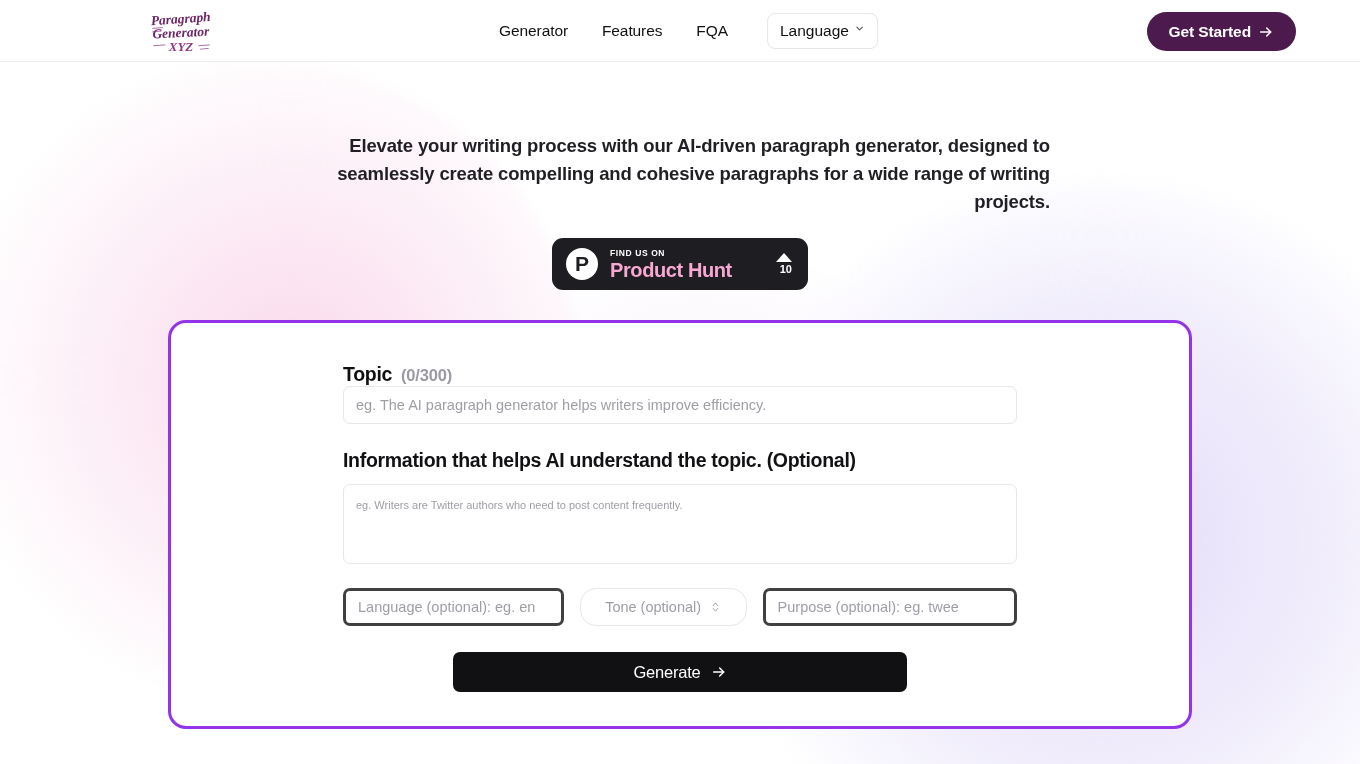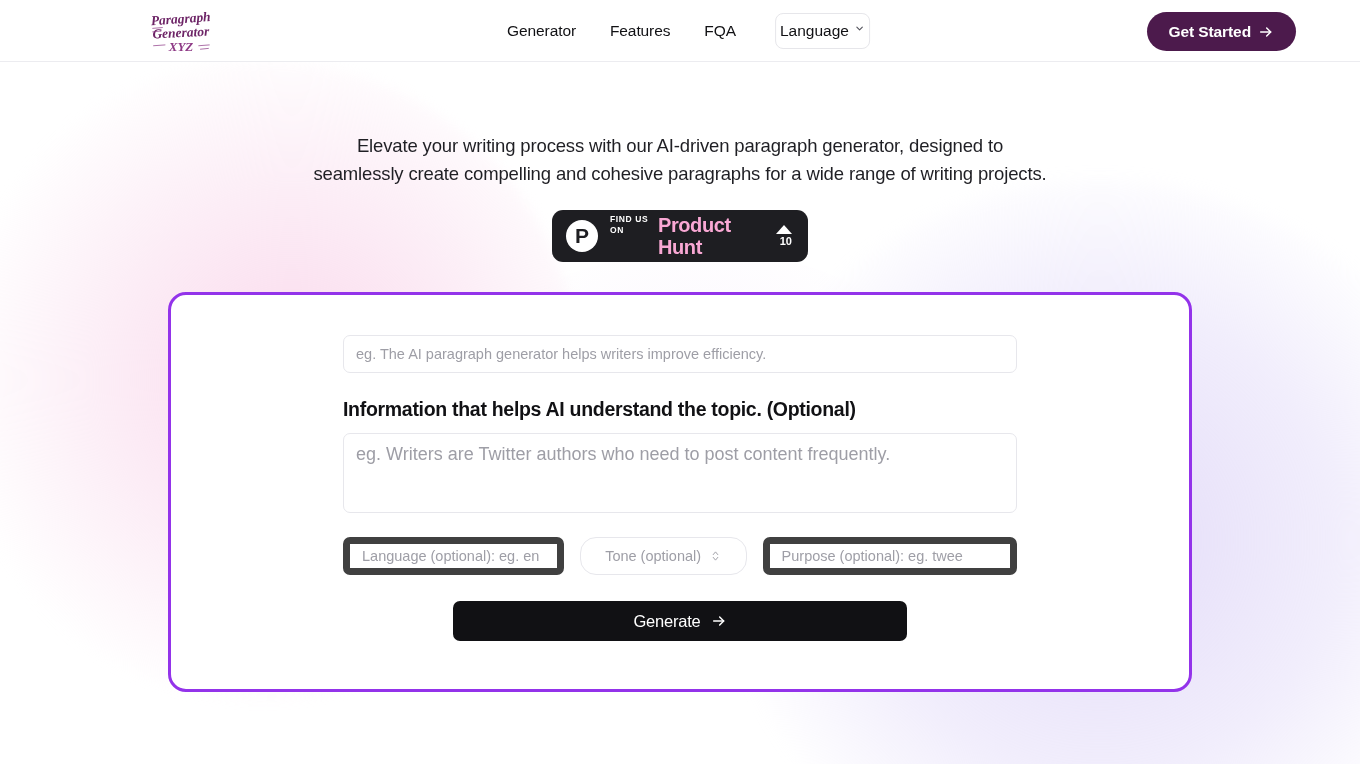--- a/index.html
+++ b/index.html
@@ -104,21 +104,21 @@
     padding: 8px 17px;
     white-space: nowrap;
     letter-spacing: -0.1px;
   }
   .lang-select {
     margin-left: 22px;
     display: flex;
     gap: 5px;
     border: 1px solid #e6e6ea;
     border-radius: 8px;
-    padding: 8px 4px;
+    padding: 8px 12px;
     background: #fff;
     font-size: 15.5px;
     font-weight: 400;
     color: #111114;
     white-space: nowrap;
   }
   .chev-down {
     width: 11px;
     height: 11px;
     display: inline-block;
@@ -161,23 +161,24 @@
     font-weight: 700;
     color: #8a22dd;
     letter-spacing: -1.4px;
   }
 
   .hero-sub {
     margin: 22px auto 0;
     width: 740px;
     font-size: 18.5px;
     line-height: 28px;
-    font-weight: 400;
+    font-weight: 700;
     color: #1f1f24;
     letter-spacing: -0.15px;
+    text-align: right;
   }
 
   
   .ph-badge {
     margin: 22px auto 0;
     width: 256px;
     height: 52px;
     background: #1e1e22;
     border-radius: 11px;
     display: flex;
@@ -199,21 +200,21 @@
     color: #1e1e22;
     font-size: 21px;
     font-weight: 700;
     line-height: 1;
     padding-bottom: 1px;
   }
   .ph-text {
     text-align: left;
     flex: 1;
     display: flex;
-    flex-direction: row;
+    flex-direction: column;
     justify-content: center;
   }
   .ph-find {
     color: #ffffff;
     font-size: 8.5px;
     font-weight: 700;
     letter-spacing: 0.6px;
     line-height: 11px;
   }
   .ph-name {
@@ -294,21 +295,21 @@
   .text-area {
     display: block;
     width: 100%;
     height: 80px;
     margin-top: 12px;
     border: 1px solid #e7e7ec;
     border-radius: 7px;
     background: #ffffff;
     padding: 10px 12px;
     font-family: inherit;
-    font-size: 18px;
+    font-size: 11px;
     color: #111114;
     resize: none;
     outline: none;
     line-height: 20px;
   }
   .text-area::placeholder { color: #9e9ea6; }
 
   .option-row {
     display: flex;
     gap: 16px;
@@ -317,21 +318,21 @@
   .opt-lang { width: 222px; }
   .opt-tone {
     width: 168px;
     position: relative;
   }
   .opt-purpose { width: 256px; }
 
   .small-input {
     width: 100%;
     height: 38px;
-    border: 7px solid #404040;
+    border: 3px solid #404040;
     border-radius: 7px;
     background: #ffffff;
     padding: 0 12px;
     font-family: inherit;
     font-size: 14.5px;
     color: #111114;
     outline: none;
   }
   .small-input::placeholder { color: #9e9ea6; }
 
@@ -436,20 +437,24 @@
       <span class="ph-name">Product Hunt</span>
     </span>
     <span class="ph-vote">
       <span class="ph-tri"></span>
       <span class="ph-count">10</span>
     </span>
   </a>
 
   <section class="card">
 
+    <div class="field-label">
+      <span>Topic</span>
+      <span class="counter">(0/300)</span>
+    </div>
 
     <input class="text-input" type="text" placeholder="eg. The AI paragraph generator helps writers improve efficiency." style="">
 
     <div class="field-label label-2">
       <span>Information that helps AI understand the topic. (Optional)</span>
     </div>
 
     <textarea class="text-area" placeholder="eg. Writers are Twitter authors who need to post content frequently." style=""></textarea>
 
     <div class="option-row">

